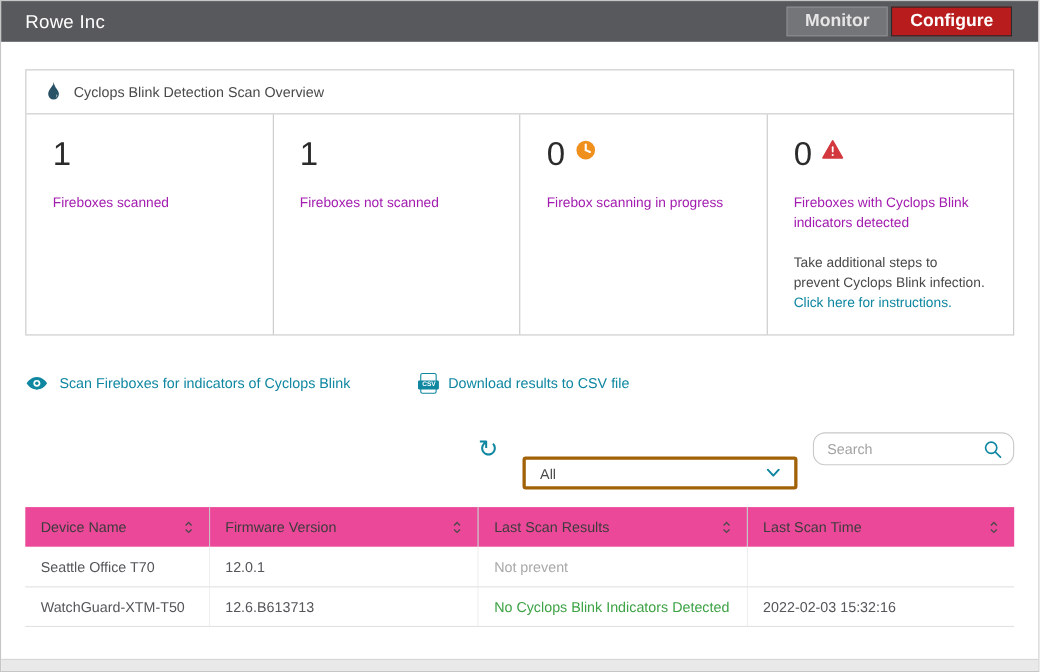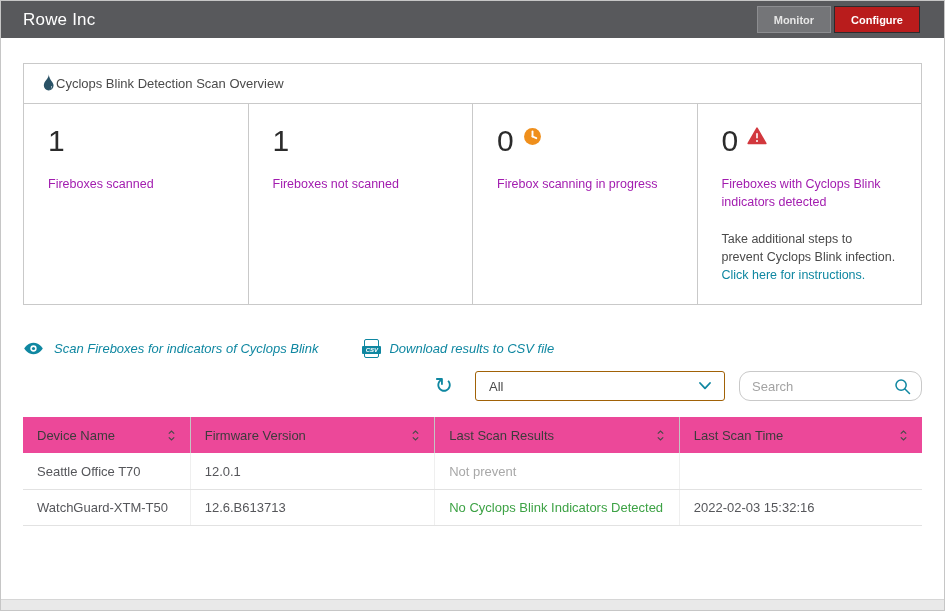--- a/index.html
+++ b/index.html
@@ -20,46 +20,46 @@
     height: 37px;
     background: #58595c;
     display: flex; align-items: center; justify-content: space-between;
     padding: 0 24px 0 22px;
   }
   .topbar-title { color: #ffffff; font-size: 17px; letter-spacing: .2px; }
   .topbar-buttons { display: flex; gap: 3px; }
   .tb-btn {
     height: 27px; padding: 0 16px;
     font-family: "Liberation Sans", sans-serif;
-    font-size: 11px; font-weight: bold;
+    font-size: 16px; font-weight: bold;
     cursor: pointer;
   }
   .tb-btn.monitor { background: #747578; color: #e6e6e6; border: 1px solid #8c8d90; }
   .tb-btn.configure { background: #b91c1c; color: #ffffff; border: 1px solid #2b2b2d; }
 
   
   .card { margin: 25px 22px 0; border: 1px solid #c9c9c9; }
   .card-header {
-    display: flex; align-items: center; 
+    display: flex; align-items: center; gap: 11px;
     padding: 10px 17px;
     border-bottom: 1px solid #c9c9c9;
     font-size: 13px; color: #4a4a4a;
   }
   .stats { display: flex; }
   .stat { flex: 1; padding: 22px 24px 20px; min-height: 172px; border-right: 1px solid #c9c9c9; }
   .stat:last-child { border-right: none; }
   .stat-top { display: flex; align-items: flex-start; gap: 9px; }
   .stat-value { font-size: 30px; line-height: 1; color: #2b2b2b; }
   .stat-top svg { margin-top: 1px; }
   .stat-label { font-size: 12.5px; color: #a21caf; margin-top: 20px; line-height: 1.4; }
   .stat-note { font-size: 12.5px; color: #4a4a4a; margin-top: 19px; line-height: 1.45; }
   .teal-link { color: #0f87a1; cursor: pointer; text-decoration: none; }
 
   
-  .actions-row { display: flex; align-items: center; gap: 46px; margin: 34px 22px 0; font-style: italic; }
+  .actions-row { display: flex; align-items: center; gap: 64px; margin: 34px 22px 0; }
   .action-link {
     display: flex; align-items: center; gap: 10px;
     color: #0f87a1; font-size: 13px; text-decoration: none; cursor: pointer;
   }
   .csv-icon {
     position: relative; width: 15px; height: 19px;
     border: 1.5px solid #0f87a1; border-radius: 2px;
     display: inline-block; flex: 0 0 auto;
   }
   .csv-badge {
@@ -67,24 +67,25 @@
     background: #0f87a1; color: #ffffff;
     font-size: 6px; font-weight: bold; text-align: center;
     line-height: 8px; height: 8px; border-radius: 1px;
   }
 
   
   .controls-row { display: flex; align-items: center; justify-content: flex-end; gap: 14px; margin: 13px 22px 0; }
   .refresh { color: #0f87a1; font-size: 22px; line-height: 1; cursor: pointer; margin-right: 8px; user-select: none; }
   .dropdown {
     width: 250px; height: 30px;
-    border: 1px solid #a16207; border-radius: 3px;
+    border: 3px solid #a16207; border-radius: 3px;
     display: flex; align-items: center; justify-content: space-between;
     padding: 0 13px; font-size: 13px; color: #4a4a4a; cursor: pointer;
     background: #ffffff;
+    margin-top: 44px;
   }
   .search-box {
     width: 183px; height: 30px;
     border: 1px solid #c9c9c9; border-radius: 11px;
     display: flex; align-items: center; padding: 0 10px; background: #ffffff;
   }
   .search-box input {
     border: none; outline: none; flex: 1; min-width: 0;
     font-family: "Liberation Sans", sans-serif;
     font-size: 13px; color: #4a4a4a; background: transparent;

